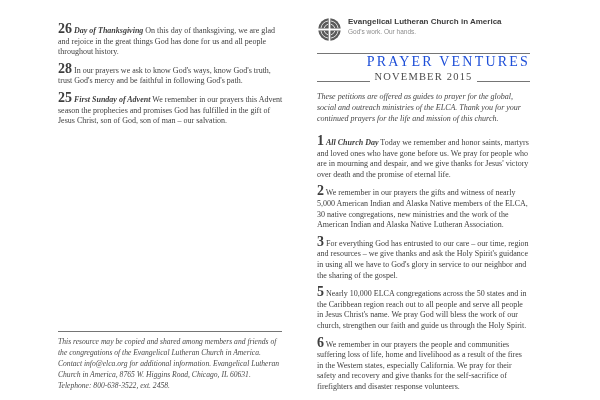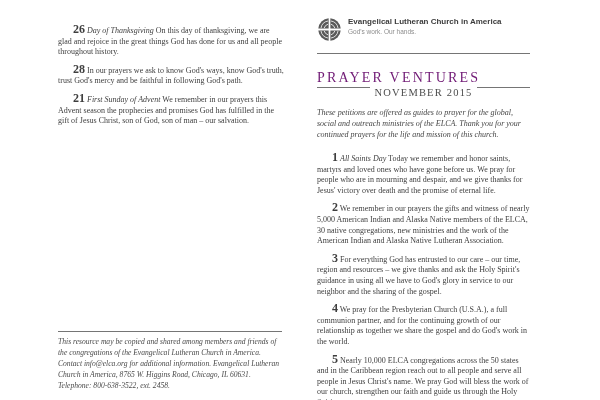--- a/index.html
+++ b/index.html
@@ -3,37 +3,37 @@
 <meta charset="utf-8">
 <style>
   html,body { margin:0; padding:0; background:#ffffff; }
   .page {
     position:relative; width:600px; height:400px; background:#ffffff;
     font-family:"Liberation Serif", serif; color:#3e3e3e; overflow:hidden;
   }
   
   .col-left { position:absolute; left:58px; top:24px; width:227px; }
   .para { font-size:8px; line-height:10.6px; margin:0 0 6px 0; }
-  .para b { font-size:12px;margin-left:15px; }
-  .para i { font-style:italic; }
+  .para b { font-size:14px; }
+  .para i { font-style:italic;font-weight:bold; }
   .left-footer { position:absolute; left:58px; top:331px; width:224px; }
   .footer-text { font-style:italic; font-size:7.6px; line-height:11px; margin-top:4px; color:#4a4a4a; }
   
   .col-right { position:absolute; left:317px; top:17px; width:213px; }
   .logo-row { display:flex; align-items:flex-start; margin-bottom:11px; }
   .logo-icon { width:25px; height:25px; flex:0 0 auto; margin-right:6px; }
   .logo-text { font-family:"Liberation Sans", sans-serif; }
   .org-name { font-weight:bold; font-size:8px; color:#3c3c3c; }
   .tagline { font-size:6.5px; color:#8d8d8d; margin-top:1.5px; }
   .rule { height:1px; background:#757575; }
   .masthead-title {
-    text-align:left; font-size:14px; letter-spacing:2.2px;
-    color:#701a75; margin-top:16px; white-space:nowrap;
+    text-align:right; font-size:14px; letter-spacing:2.2px;
+    color:#1d4ed8; margin-top:0; white-space:nowrap;
   }
-  .subtitle-row { display:flex; align-items:flex-start; margin-top:1px; margin-bottom:9px; }
+  .subtitle-row { display:flex; align-items:flex-end; margin-top:1px; margin-bottom:9px; }
   .subtitle-row .rule { flex:1; }
   .masthead-subtitle {
     font-size:10.5px; letter-spacing:1.2px; color:#4c4c4c;
     padding:0 4px; white-space:nowrap;
   }
   .intro { font-style:italic; font-size:8px; line-height:11px; margin:0 0 12px 0; color:#454545; }
 </style>
 </head>
 <body>
 
@@ -43,21 +43,21 @@
     <p class="para">
       <b>26</b>
       <i>Day of Thanksgiving</i>
       <span>On this day of thanksgiving, we are glad and rejoice in the great things God has done for us and all people throughout history.</span>
     </p>
     <p class="para">
       <b>28</b>
       <span>In our prayers we ask to know God's ways, know God's truth, trust God's mercy and be faithful in following God's path.</span>
     </p>
     <p class="para">
-      <b>21</b>
+      <b>25</b>
       <i>First Sunday of Advent</i>
       <span>We remember in our prayers this Advent season the prophecies and promises God has fulfilled in the gift of Jesus Christ, son of God, son of man – our salvation.</span>
     </p>
   </div>
 
   <div class="left-footer">
     <div class="rule"></div>
     <p class="footer-text">This resource may be copied and shared among members and friends of the congregations of the Evangelical Lutheran Church in America. Contact info@elca.org for additional information. Evangelical Lutheran Church in America, 8765 W. Higgins Road, Chicago, IL 60631. Telephone: 800-638-3522, ext. 2458.</p>
   </div>
 
@@ -93,34 +93,30 @@
     <div class="subtitle-row">
       <div class="rule"></div>
       <div class="masthead-subtitle">NOVEMBER 2015</div>
       <div class="rule"></div>
     </div>
 
     <p class="intro">These petitions are offered as guides to prayer for the global, social and outreach ministries of the ELCA. Thank you for your continued prayers for the life and mission of this church.</p>
 
     <p class="para">
       <b>1</b>
-      <i>All Saints Day</i>
+      <i>All Church Day</i>
       <span>Today we remember and honor saints, martyrs and loved ones who have gone before us. We pray for people who are in mourning and despair, and we give thanks for Jesus' victory over death and the promise of eternal life.</span>
     </p>
     <p class="para">
       <b>2</b>
       <span>We remember in our prayers the gifts and witness of nearly 5,000 American Indian and Alaska Native members of the ELCA, 30 native congregations, new ministries and the work of the American Indian and Alaska Native Lutheran Association.</span>
     </p>
     <p class="para">
       <b>3</b>
       <span>For everything God has entrusted to our care – our time, region and resources – we give thanks and ask the Holy Spirit's guidance in using all we have to God's glory in service to our neighbor and the sharing of the gospel.</span>
-    </p>
-    <p class="para">
-      <b>4</b>
-      <span>We pray for the Presbyterian Church (U.S.A.), a full communion partner, and for the continuing growth of our relationship as together we share the gospel and do God's work in the world.</span>
     </p>
     <p class="para">
       <b>5</b>
       <span>Nearly 10,000 ELCA congregations across the 50 states and in the Caribbean region reach out to all people and serve all people in Jesus Christ's name. We pray God will bless the work of our church, strengthen our faith and guide us through the Holy Spirit.</span>
     </p>
     <p class="para">
       <b>6</b>
       <span>We remember in our prayers the people and communities suffering loss of life, home and livelihood as a result of the fires in the Western states, especially California. We pray for their safety and recovery and give thanks for the self-sacrifice of firefighters and disaster response volunteers.</span>
     </p>
   </div>

